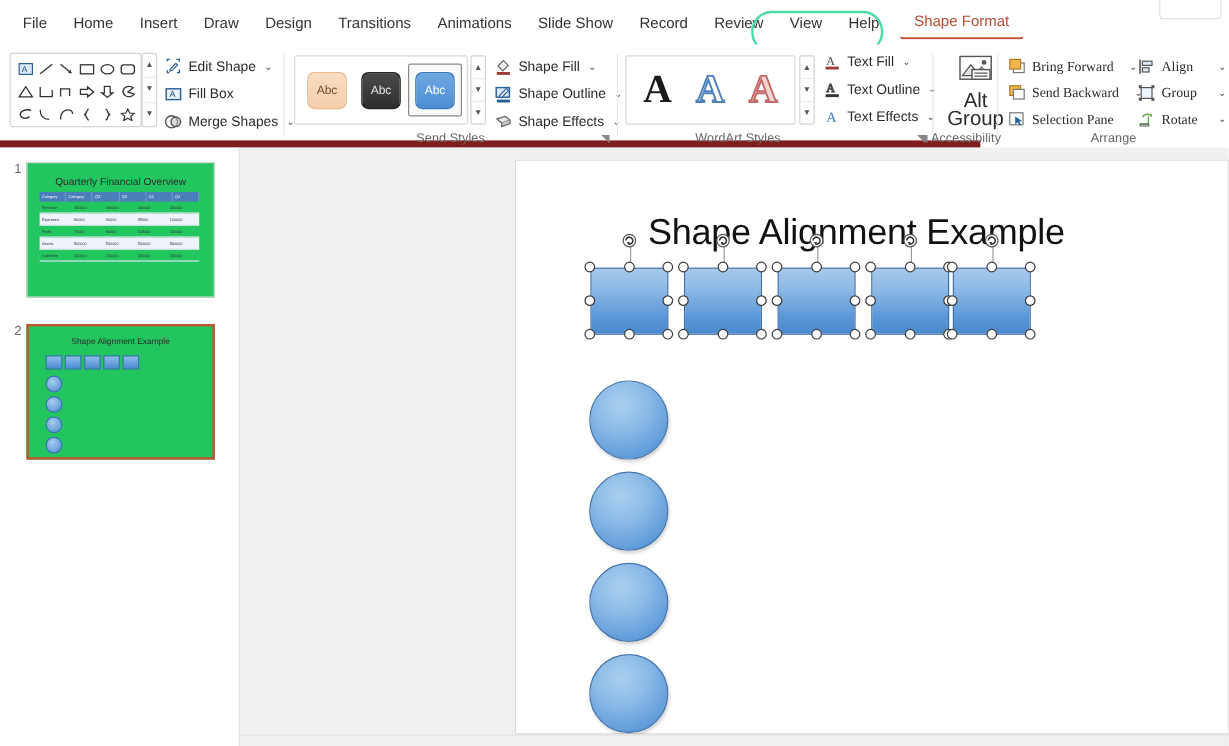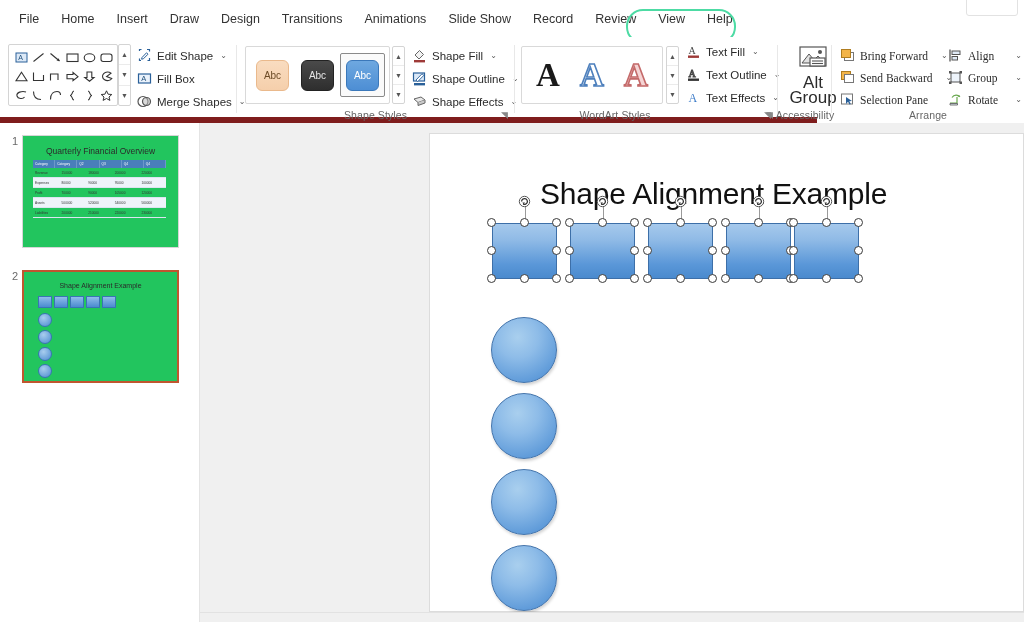--- a/index.html
+++ b/index.html
@@ -221,20 +221,21 @@
     <div class="tab">Insert</div>
     <div class="tab">Draw</div>
     <div class="tab">Design</div>
     <div class="tab">Transitions</div>
     <div class="tab">Animations</div>
     <div class="tab">Slide Show</div>
     <div class="tab">Record</div>
     <div class="tab">Review</div>
     <div class="tab">View</div>
     <div class="tab">Help</div>
+    <div class="tab tab-shapeformat">Shape Format</div>
     <div class="tab-highlight"></div>
     <div class="topright-box"></div>
   </div>
 
   <div class="ribbon">
 
     <div class="rgroup" style="left:0px; width:236px;">
 
       <div class="shapegallery">
         <div class="shaperow">
@@ -421,21 +422,21 @@
           <span class="ico">
             <svg width="15" height="15">
                 <path d="M2 5 L9 3 L13 6 L6 8.5 Z" fill="#e8e8e8" stroke="#666" stroke-width="1"></path>
                 <path d="M6 8.5 L6 11.5 L13 9 L13 6" fill="#c9c9c9" stroke="#666" stroke-width="1"></path>
               </svg>
           </span>
           <span>Shape Effects</span>
           <span class="caret">⌄</span>
         </div>
       </div>
-      <div class="glabel">Shape Styles</div>
+      <div class="glabel">Send Styles</div>
       <div class="dlg-launch" style="right:6px;">◥</div>
     </div>
     <div class="rgroup-sep" style="left:514px;"></div>
 
     <div class="rgroup" style="left:515px; width:262px;">
       <div class="wathumbs">
         <div class="wa a1">A</div>
         <div class="wa a2">A</div>
         <div class="wa a3">A</div>
       </div>

